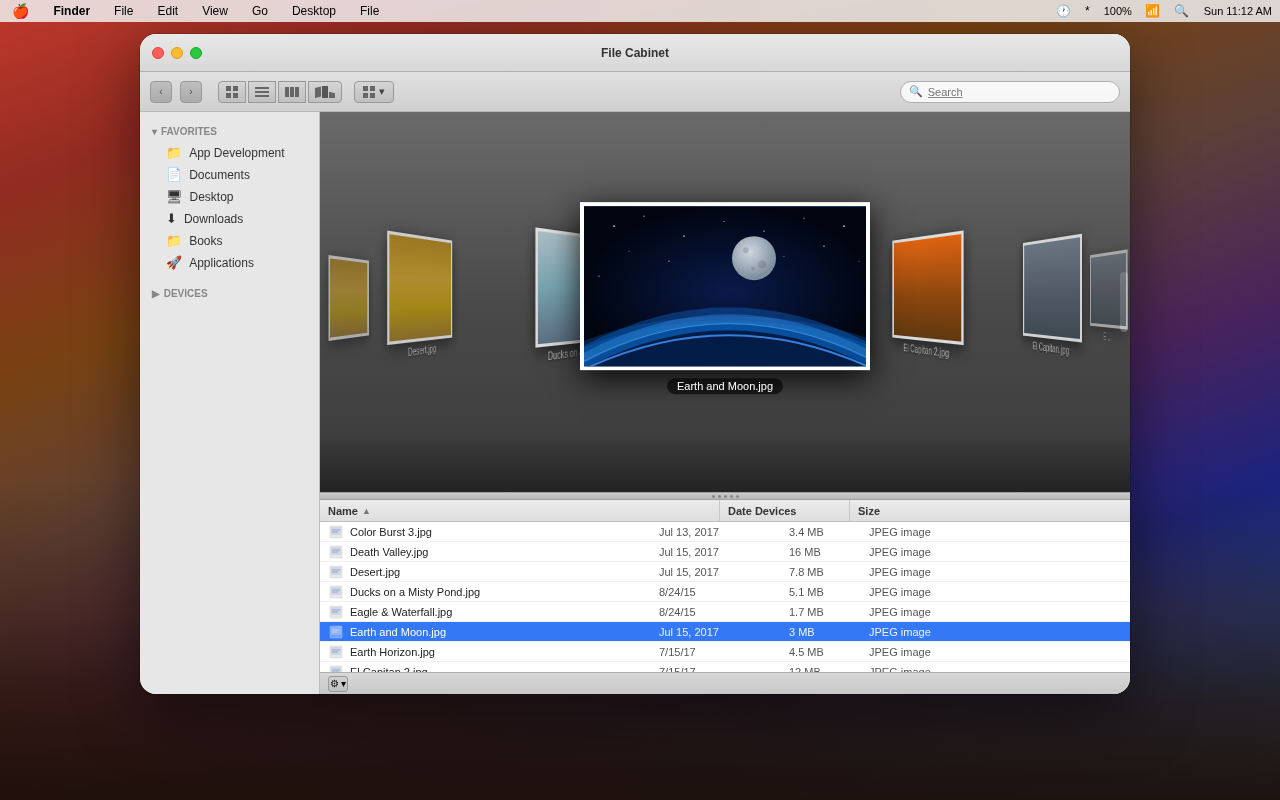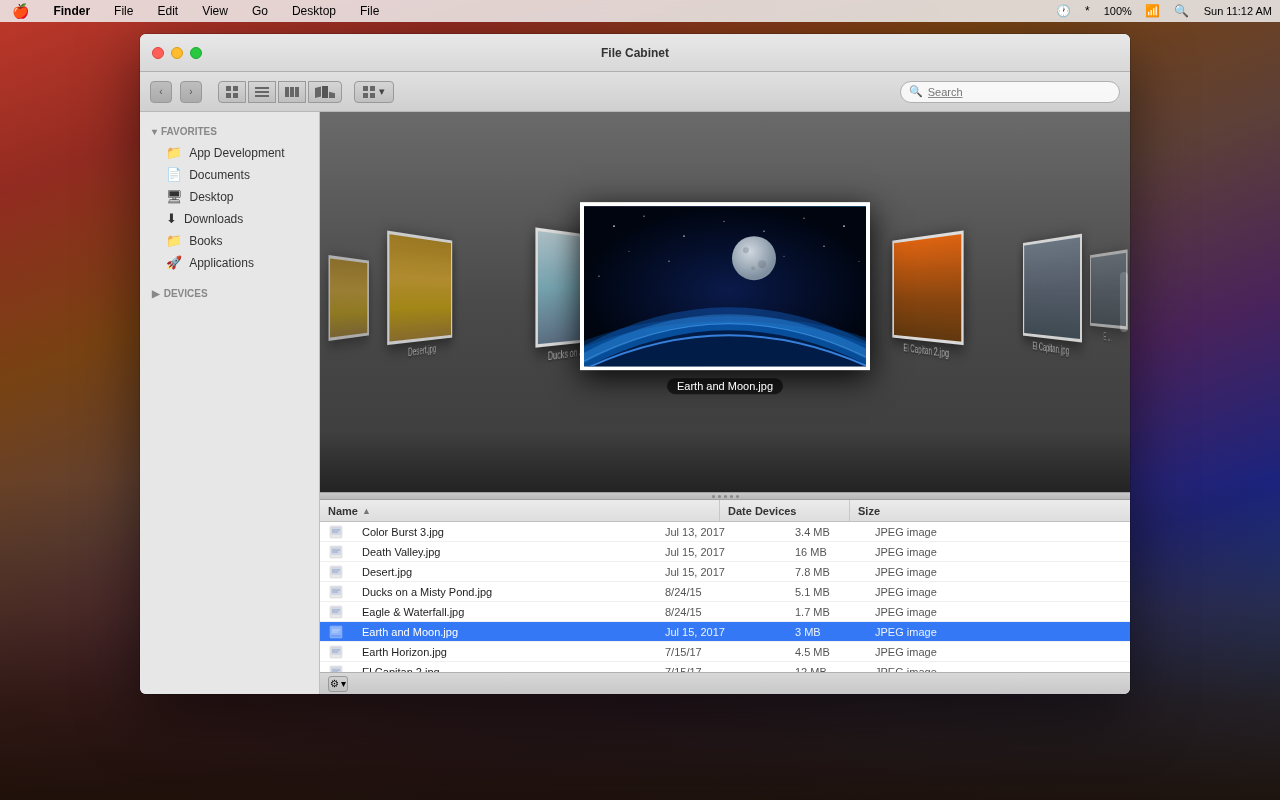--- a/index.html
+++ b/index.html
@@ -76,21 +76,21 @@
     .apple-icon { font-size: 14px; }
 
     
     #finder-window {
       position: absolute;
       top: 34px;
       left: 140px;
       width: 990px;
       height: 660px;
       background: #f5f5f5;
-      border-radius: 6px;
+      border-radius: 16px;
       box-shadow: 0 20px 60px rgba(0,0,0,0.5), 0 0 0 0.5px rgba(0,0,0,0.3);
       display: flex;
       flex-direction: column;
       overflow: hidden;
       z-index: 10;
     }
 
     
     #titlebar {
       height: 38px;
@@ -338,21 +338,21 @@
       height: 16px;
       margin-left: 8px;
       margin-right: 6px;
       flex-shrink: 0;
       display: flex;
       align-items: center;
       justify-content: center;
     }
     .file-icon svg { width: 14px; height: 14px; }
 
-    .file-name { flex: 1; padding-right: 8px; white-space: nowrap; overflow: hidden; text-overflow: ellipsis; margin-left: 12px; }
+    .file-name { flex: 1; padding-right: 8px; white-space: nowrap; overflow: hidden; text-overflow: ellipsis; }
     .file-date { width: 130px; padding: 0 8px; color: #555; margin-left: 40px; }
     .file-size { width: 80px; padding: 0 8px; color: #555; }
     .file-kind { flex: 1; padding: 0 8px; color: #555; }
     .file-row.selected .file-date,
     .file-row.selected .file-size,
     .file-row.selected .file-kind { color: rgba(255,255,255,0.9); }
 
     
     .coverflow-track {
       display: flex;

